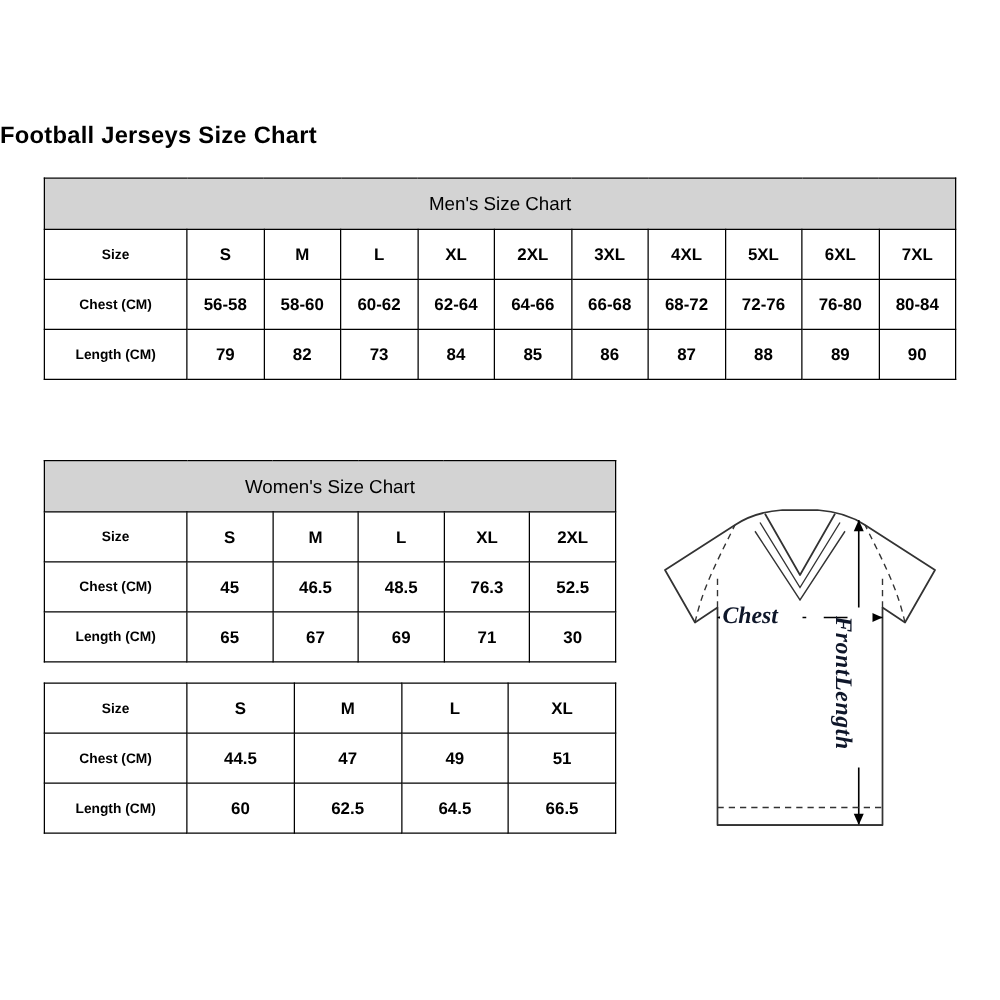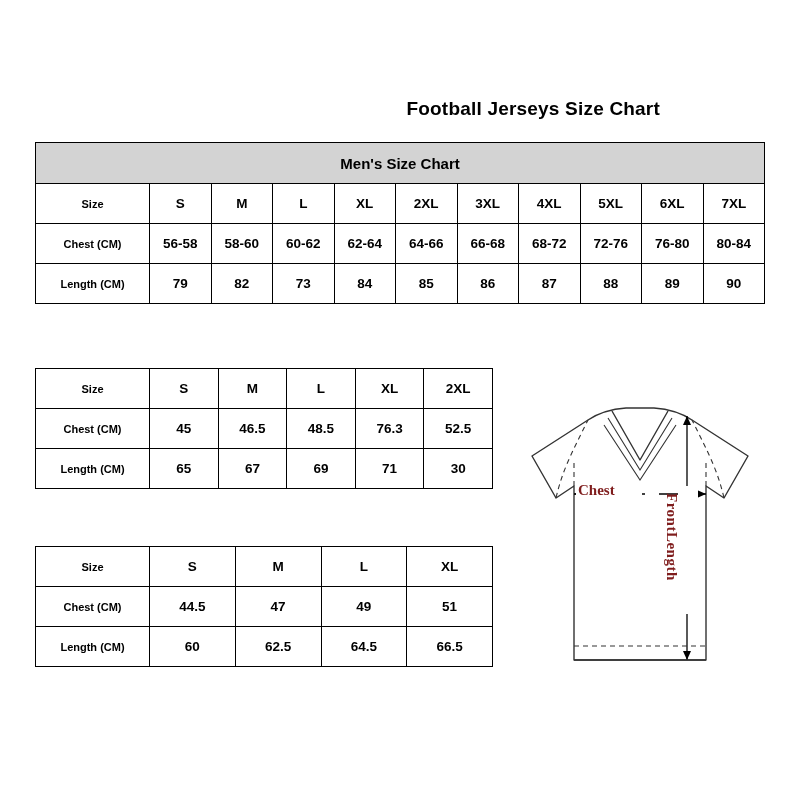--- a/index.html
+++ b/index.html
@@ -13,21 +13,21 @@
     font-family: "Liberation Sans", sans-serif;
     color: #000000;
     position: relative;
     overflow: hidden;
   }
   #page-title {
     position: absolute;
     top: 98px;
     left: 0;
     width: 660px;
-    text-align: right;
+    text-align: left;
     font-size: 19px;
     font-weight: bold;
     letter-spacing: 0.2px;
   }
   table.size-table {
     border-collapse: collapse;
     table-layout: fixed;
     position: absolute;
     background: #ffffff;
   }
@@ -38,21 +38,21 @@
     vertical-align: middle;
     font-size: 13.5px;
     font-weight: bold;
     padding: 0;
     height: 39px;
     background: #ffffff;
   }
   table.size-table .caption-cell {
     background: #d3d3d3;
     font-size: 15px;
-    font-weight: bold;
+    font-weight: normal;
     height: 40px;
   }
   table.size-table .rowlabel {
     font-size: 11px;
   }
 
   
   #mens-table {
     left: 35px;
     top: 142px;
@@ -83,23 +83,24 @@
   #shirt-diagram {
     position: absolute;
     left: 500px;
     top: 398px;
     width: 280px;
     height: 300px;
   }
   .shirt-label {
     position: absolute;
     font-family: "Liberation Serif", serif;
+    font-style: italic;
     font-weight: bold;
-    font-size: 15px;
-    color: #7f1d1d;
+    font-size: 19px;
+    color: #0f172a;
   }
   #chest-label {
     left: 78px;
     top: 84px;
   }
   #front-length-label {
     left: 163px;
     top: 95px;
     writing-mode: vertical-rl;
     text-orientation: mixed;
@@ -174,20 +175,23 @@
 <table class="size-table" id="womens-table">
   <colgroup>
     <col class="lab">
       <col class="dat">
       <col class="dat">
       <col class="dat">
       <col class="dat">
       <col class="dat">
   </colgroup>
   <tbody>
+    <tr>
+      <td class="caption-cell" colspan="6">Women's Size Chart</td>
+    </tr>
     <tr>
       <td class="rowlabel">Size</td>
       <td>S</td>
       <td>M</td>
       <td>L</td>
       <td>XL</td>
       <td>2XL</td>
     </tr>
     <tr>
       <td class="rowlabel">Chest (CM)</td>

